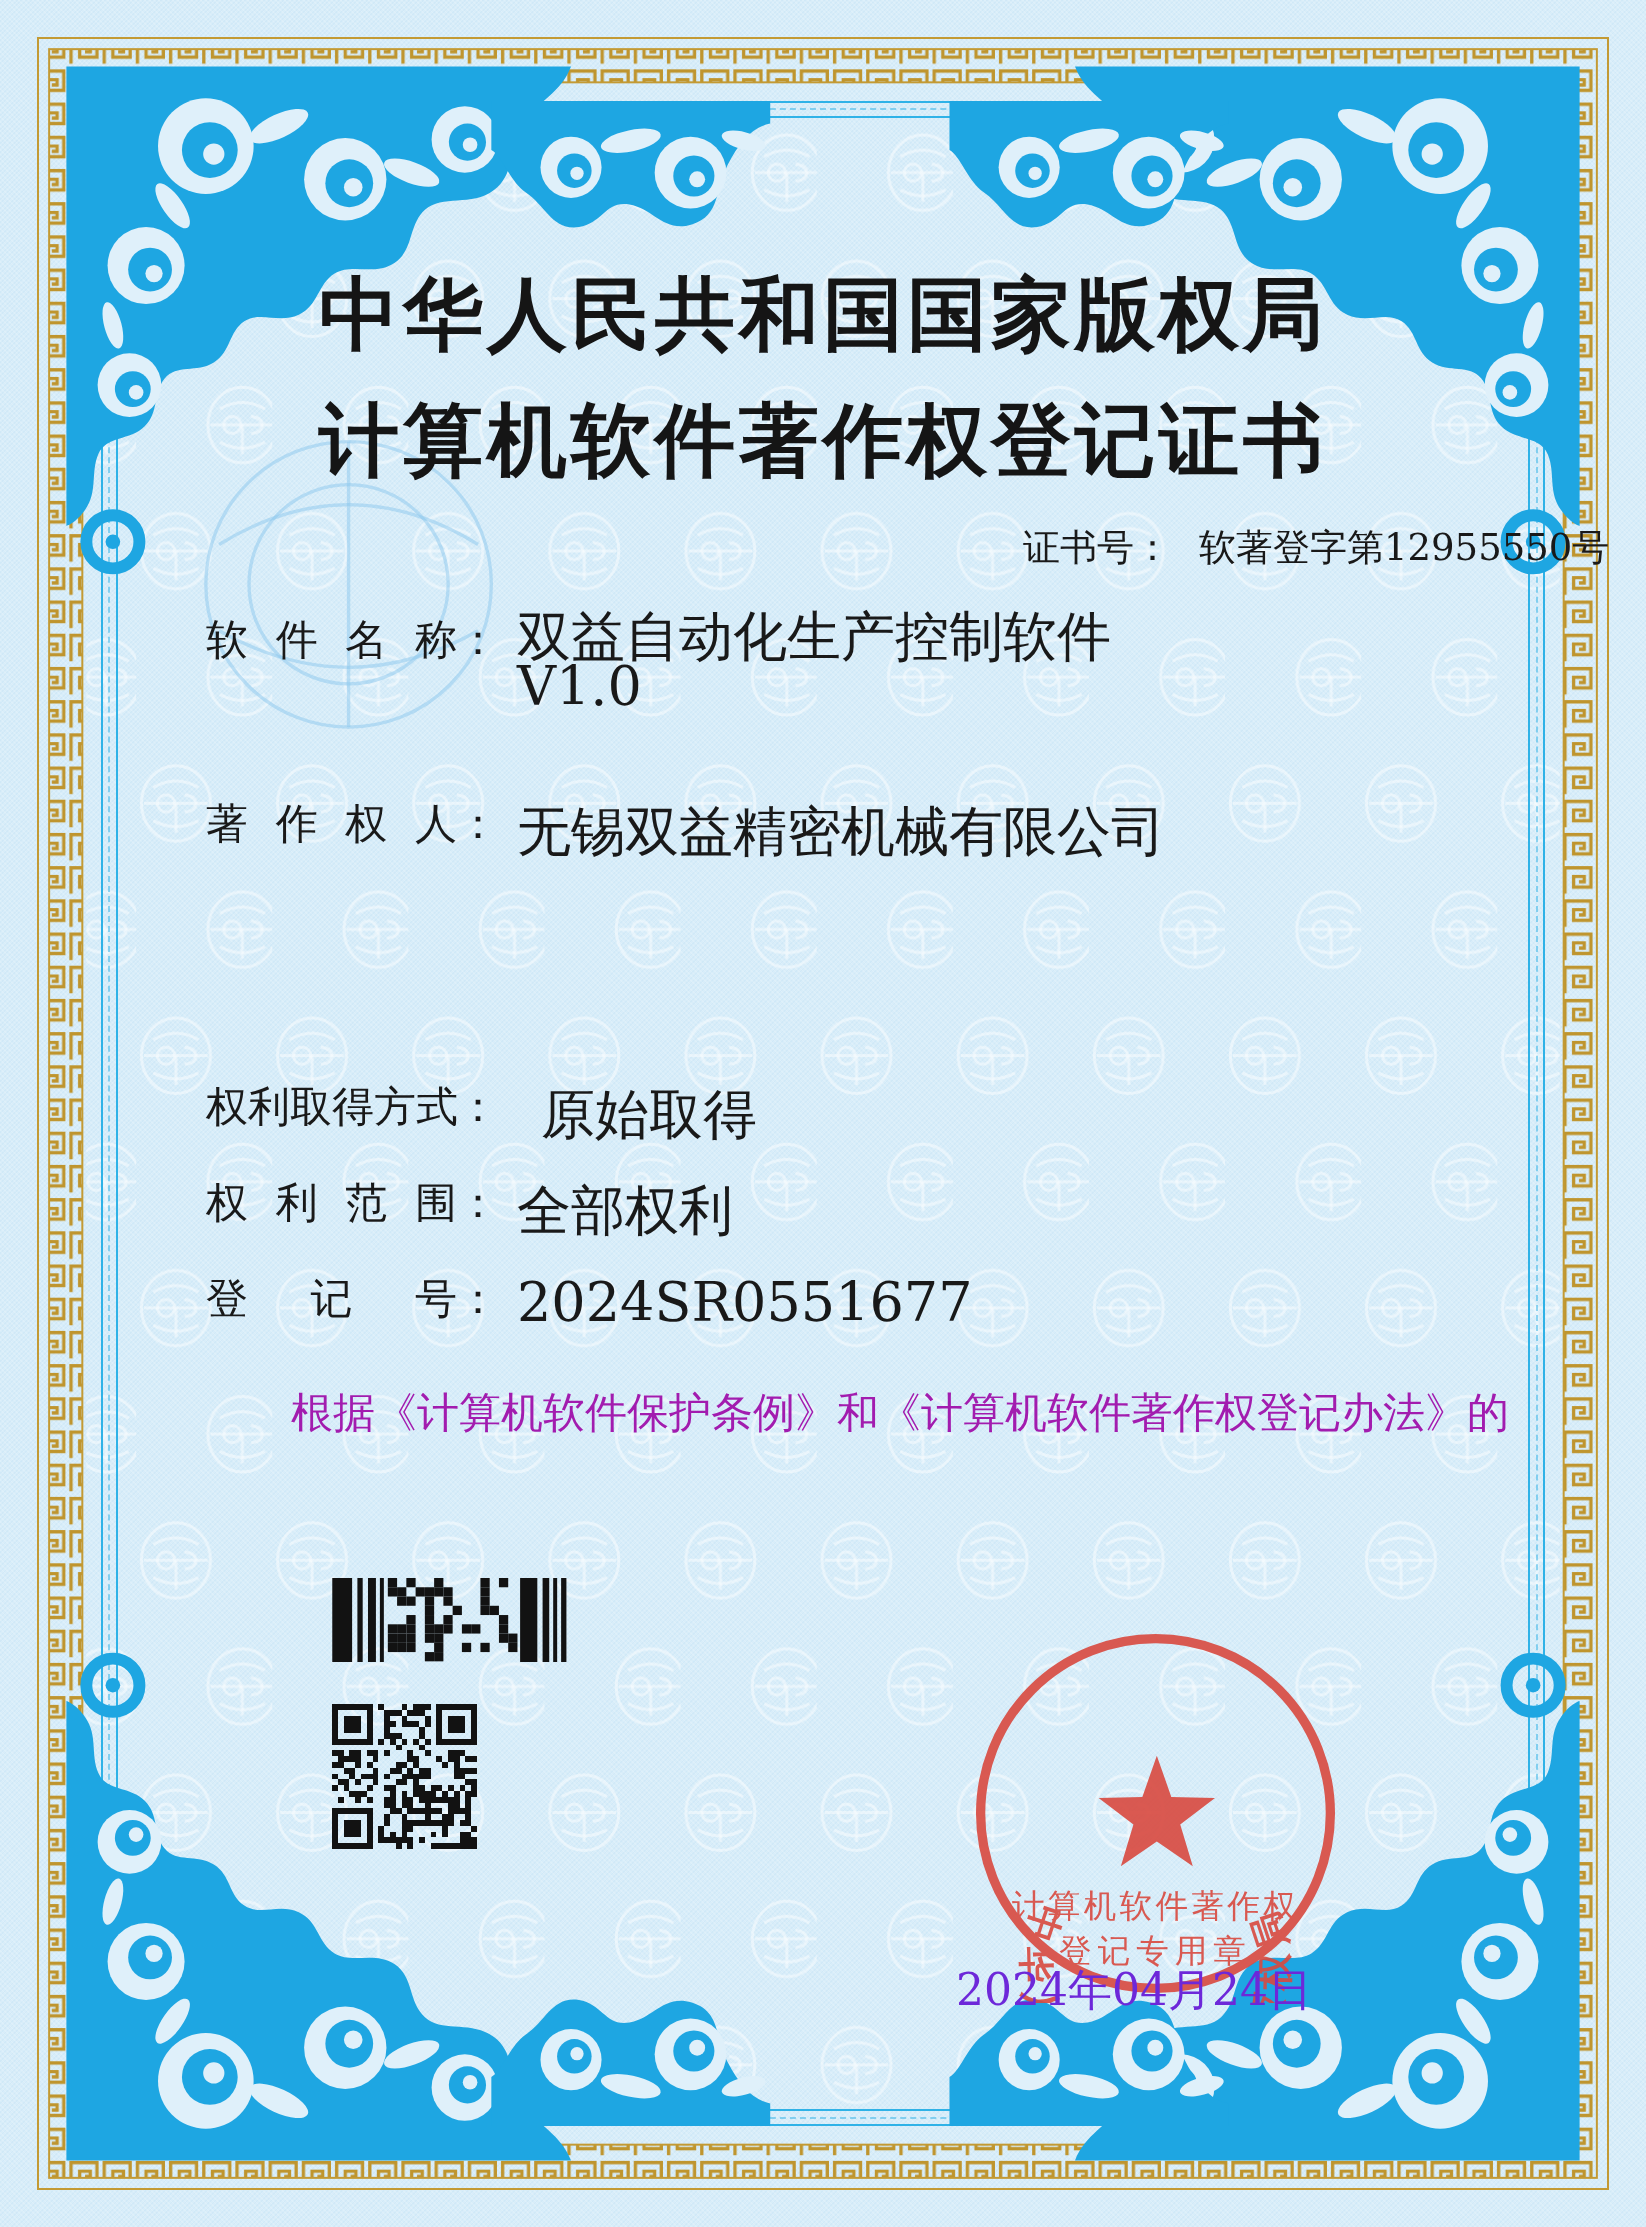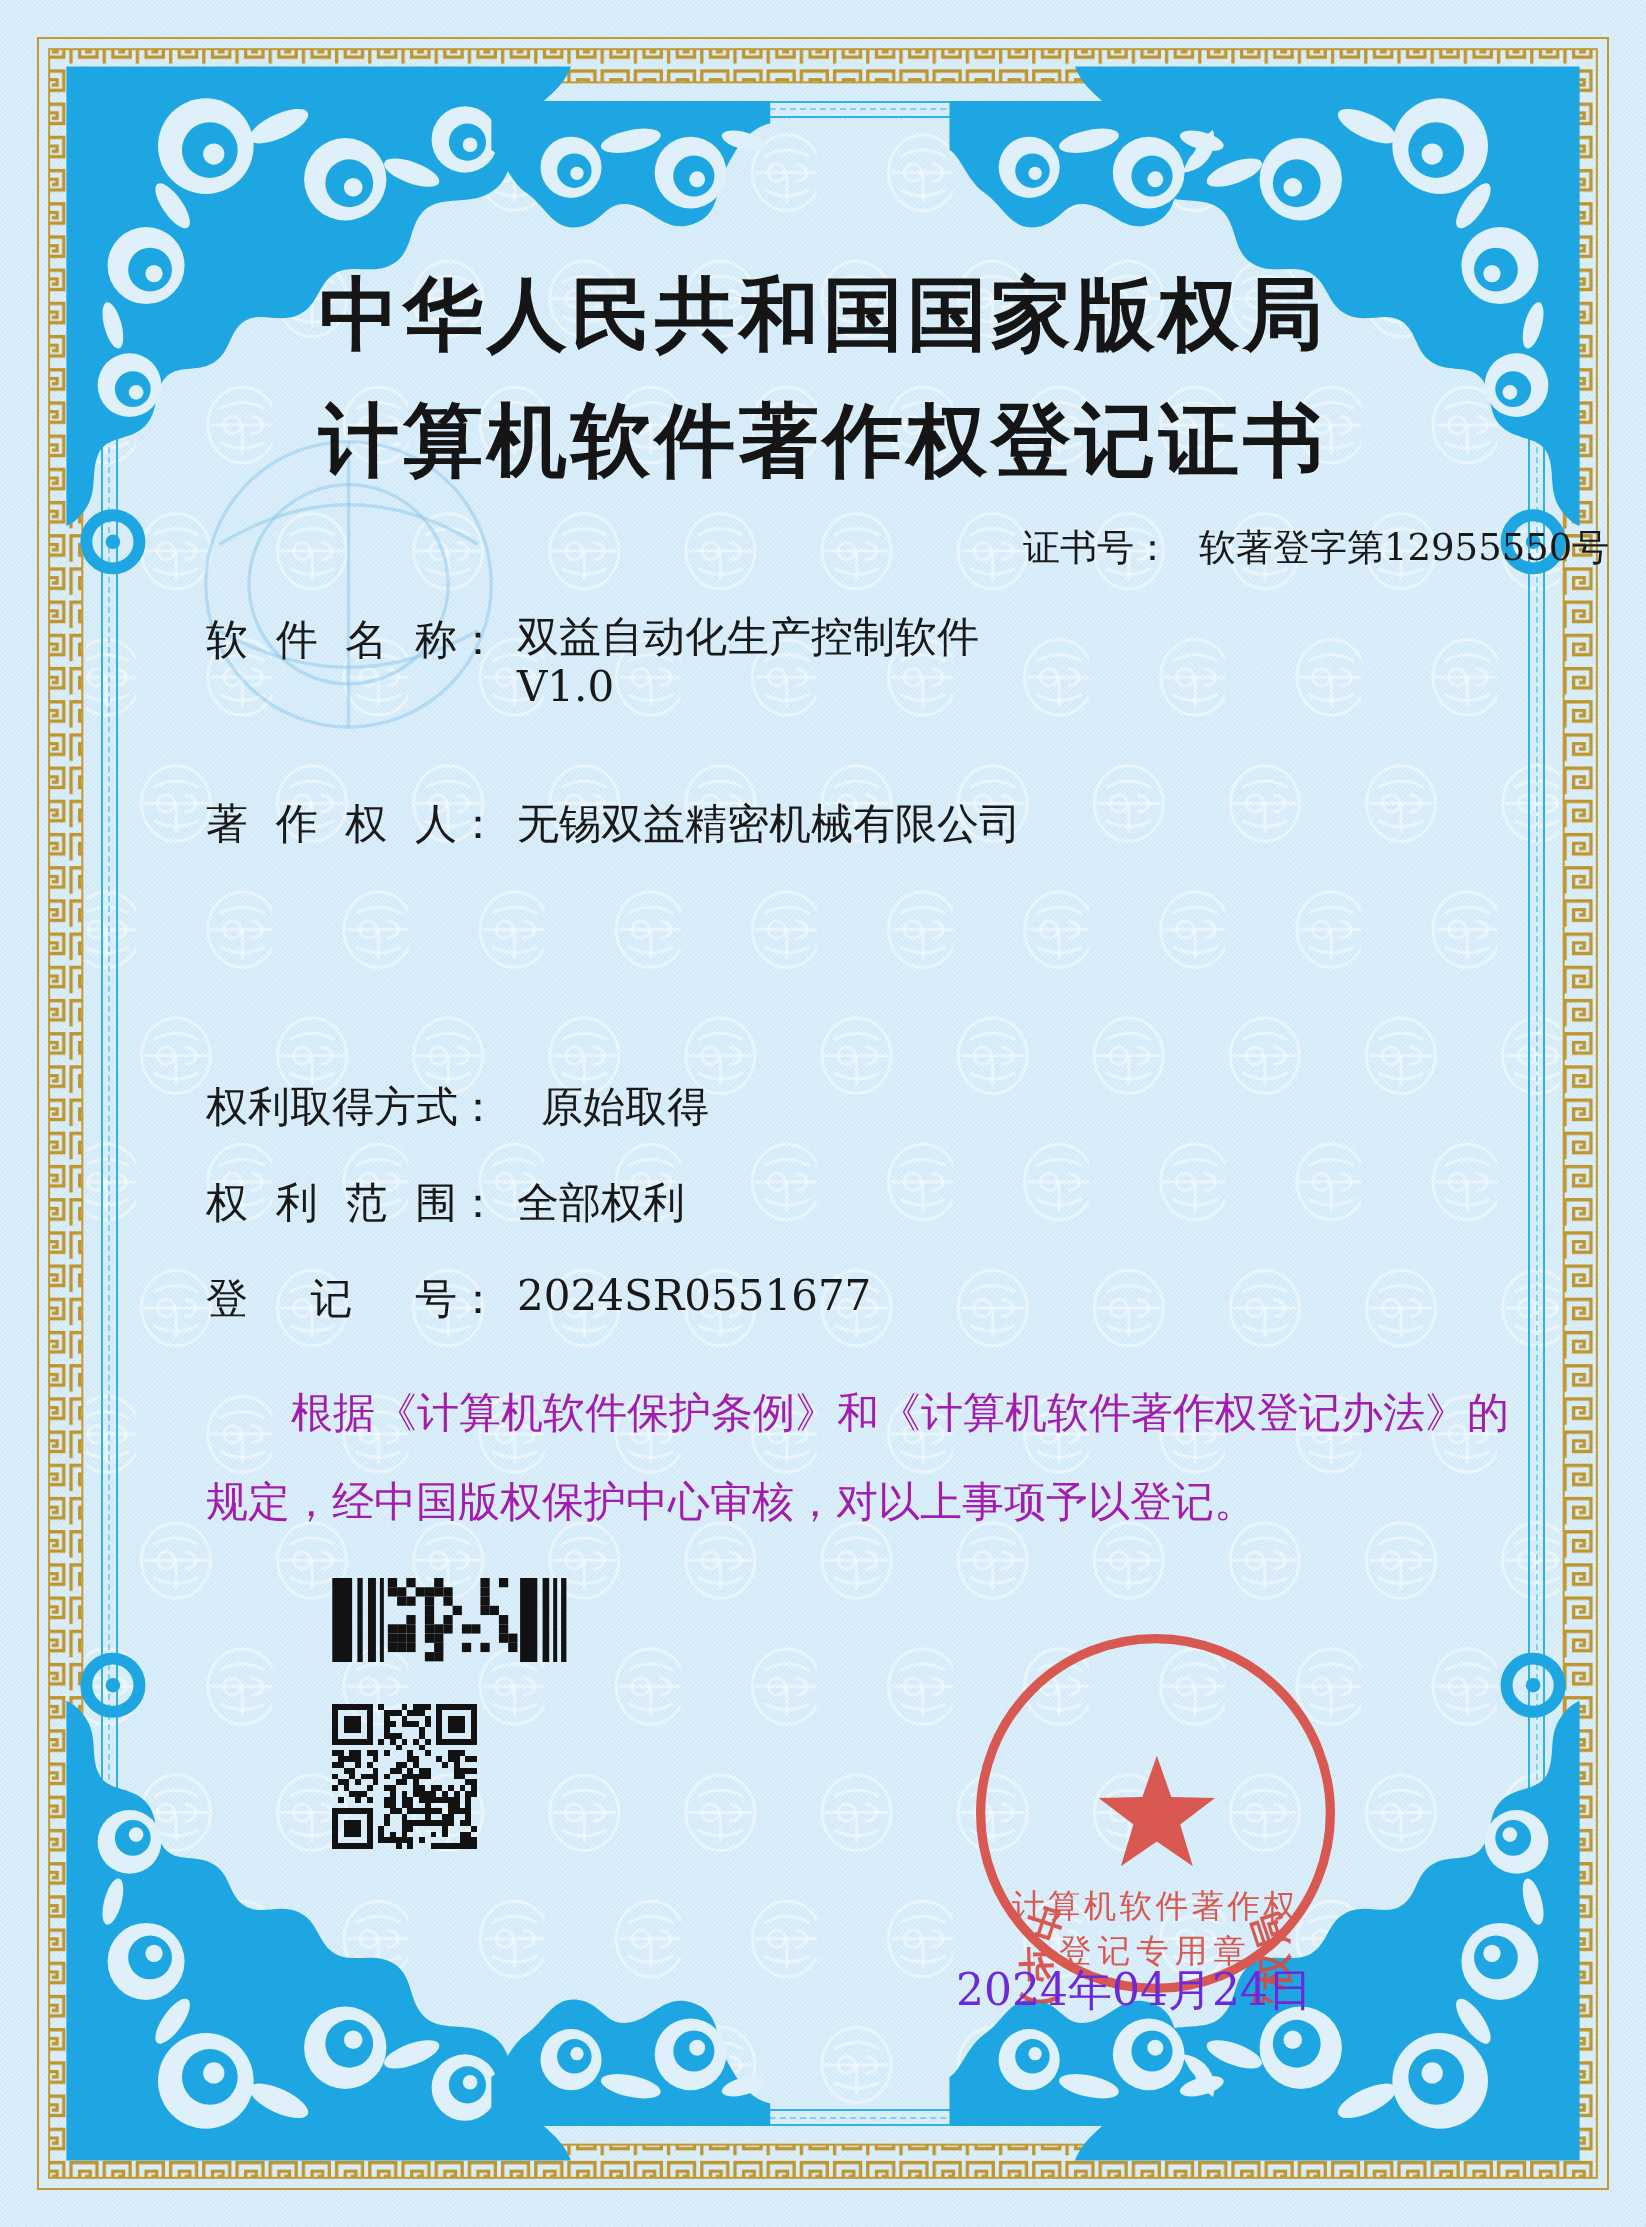--- a/index.html
+++ b/index.html
@@ -30,21 +30,21 @@
   .title{
     left:0;width:100%;text-align:center;
     font-size:80px;font-weight:700;letter-spacing:4px;line-height:1.15;
     color:#151515;
   }
   .cert-no{left:1023px;top:523px;font-size:37px;white-space:nowrap;}
   .cert-no .val{margin-left:28px;text-align:center;}
 
   .row-label{left:206px;font-size:42px;white-space:nowrap;}
   .label-chars{display:inline-block;width:251px;text-align:justify;text-align-last:justify;}
-  .row-value{left:517px;font-size:42px;white-space:nowrap;}
+  .row-value{left:517px;font-size:54px;white-space:nowrap;}
   .value-block div{line-height:50px;}
 
   .statement{font-size:42px;white-space:nowrap;color:#a21caf;}
 
   .date-line{left:956px;top:1961px;width:398px;font-size:44px;color:#6d28d9;}
 
   .seal{left:966px;top:1624px;opacity:.9;}
   .barcode{left:332px;top:1578px;}
   .qrcode{left:332px;top:1704px;}
 </style>
@@ -183,21 +183,20 @@
     <span class="label-chars">权利范围</span><span>：</span>
   </div>
   <div class="abs row-value" style="top:1175px;">全部权利</div>
 
   <div class="abs row-label" style="top:1271px;">
     <span class="label-chars">登记号</span><span>：</span>
   </div>
   <div class="abs row-value" style="top:1271px;">2024SR0551677</div>
 
   <div class="abs statement" style="left:291px;top:1385px;">根据《计算机软件保护条例》和《计算机软件著作权登记办法》的</div>
-  <div class="abs statement" style="left:206px;top:1474px;">规定，经中国版权保护中心审核，对以上事项予以登记。</div>
 
   <svg class="abs barcode" id="barcode-svg" width="236" height="84" viewBox="0 0 356 127" aria-hidden="true">
       <rect x="0" y="0" width="30" height="127" fill="#121212"></rect>
       <rect x="38" y="0" width="8" height="127" fill="#121212"></rect>
       <rect x="54" y="0" width="12" height="127" fill="#121212"></rect>
       <rect x="72" y="0" width="6" height="127" fill="#121212"></rect>
       <rect x="84" y="0" width="14" height="14" fill="#121212"></rect>
       <rect x="84" y="14" width="14" height="14" fill="#121212"></rect>
       <rect x="84" y="70" width="14" height="14" fill="#121212"></rect>
       <rect x="84" y="84" width="14" height="14" fill="#121212"></rect>

